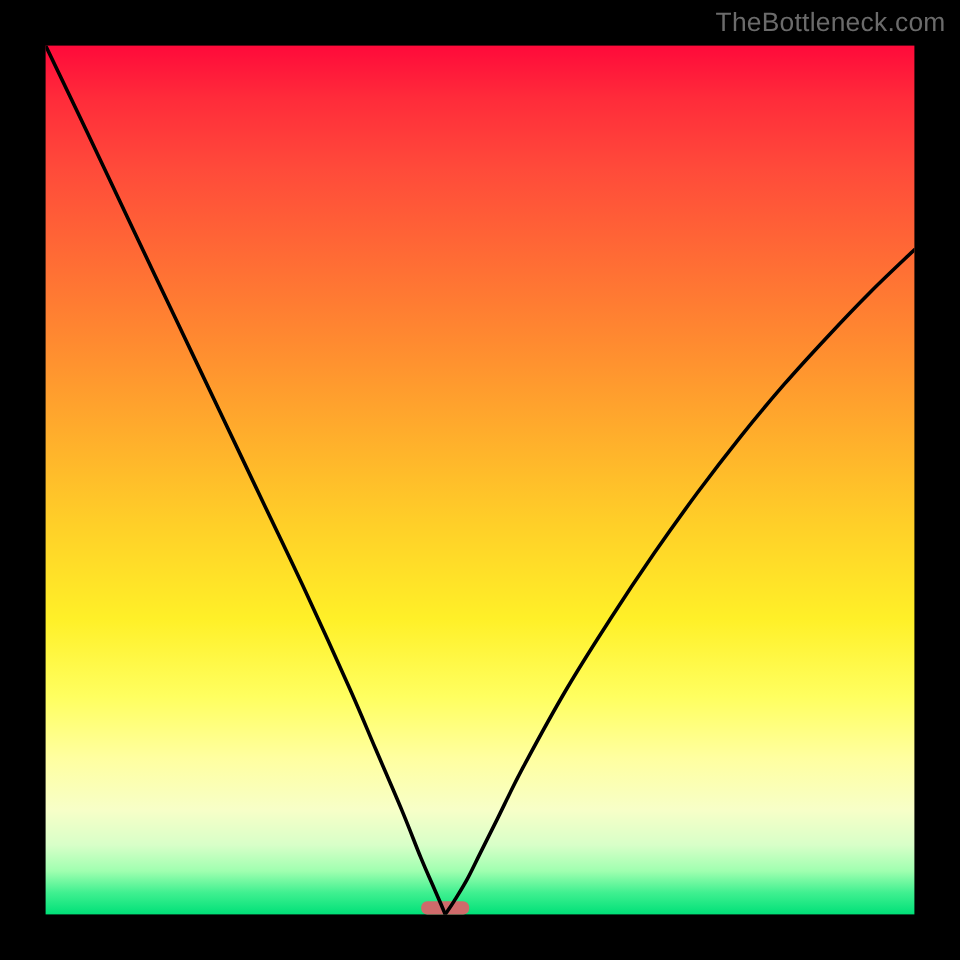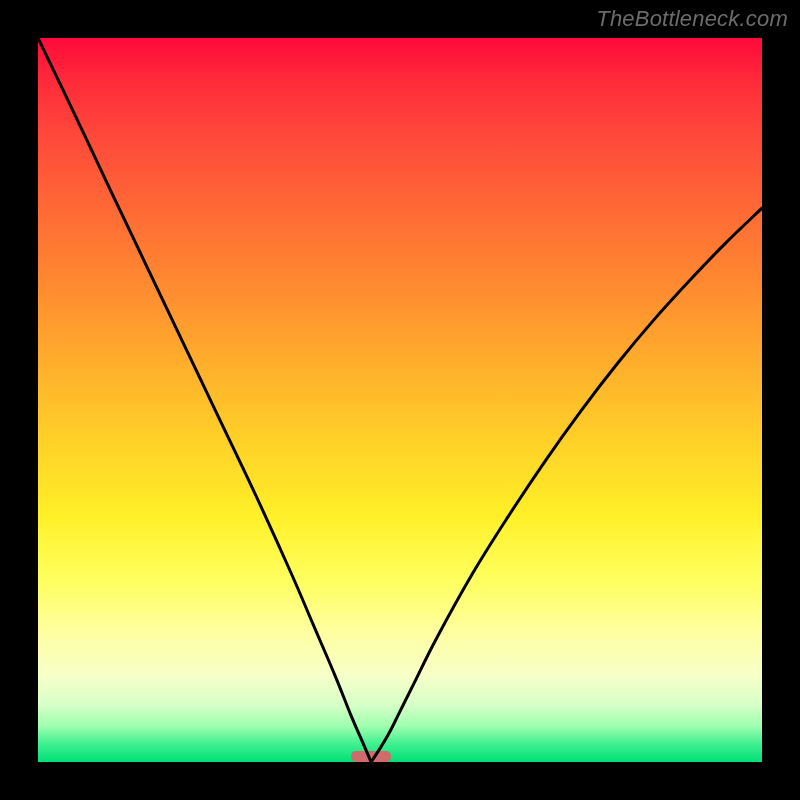--- a/index.html
+++ b/index.html
@@ -11,21 +11,20 @@
     overflow: hidden;
     font-family: Arial, Helvetica, sans-serif;
   }
   .frame {
     position: absolute;
     top: 0;
     left: 0;
     width: 800px;
     height: 800px;
     background: #000;
-    font-style: italic;
   }
   .plot {
     position: absolute;
     top: 38px;
     left: 38px;
     width: 724px;
     height: 724px;
   }
   .gradient {
     position: absolute;

